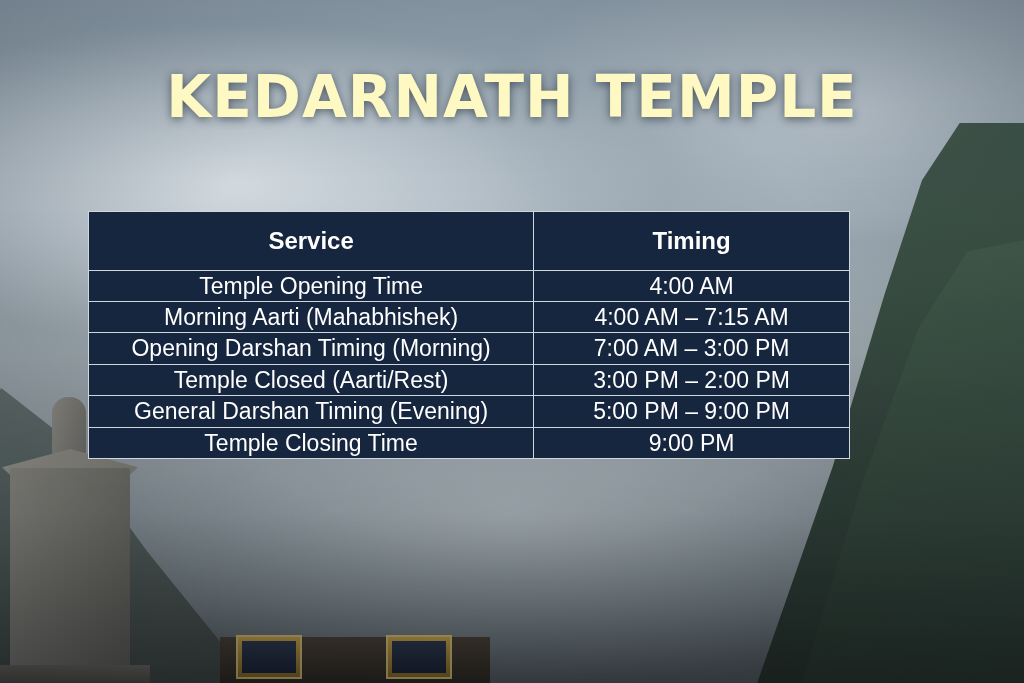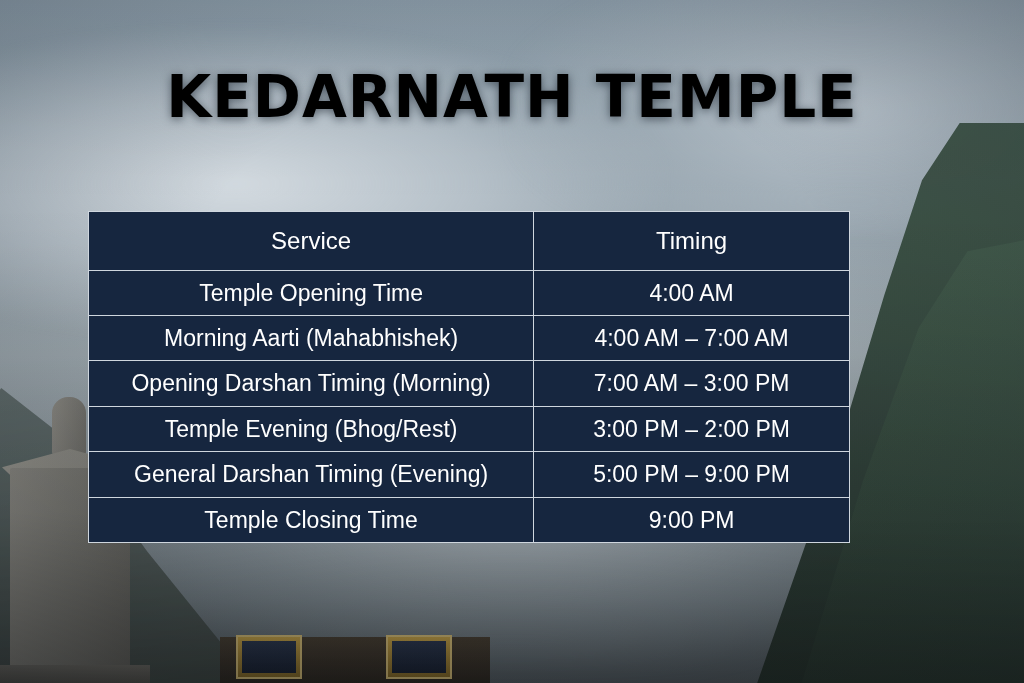--- a/index.html
+++ b/index.html
@@ -170,21 +170,21 @@
     position: absolute;
     inset: 0;
   }
 
   .title {
     position: absolute;
     top: 26px;
     left: 0;
     right: 0;
     text-align: center;
-    color: #000000;
+    color: #fef9c3;
     font-family: "DejaVu Sans", "Liberation Sans", sans-serif;
     font-weight: 700;
     font-size: 58px;
     line-height: 1.12;
     letter-spacing: 1px;
     text-shadow: 0 2px 10px rgba(10,18,30,0.55);
   }
   .title .line {
     display: block;
   }
@@ -202,26 +202,26 @@
     background: #16263f;
     table-layout: fixed;
   }
   table.timings th,
   table.timings td {
     border: 1px solid #cfd6de;
     color: #ffffff;
     text-align: center;
     font-size: 23px;
     font-weight: 400;
-    padding: 9px 8px;
+    padding: 2px 8px;
     line-height: 1.15;
     background: #16263f;
   }
   table.timings th {
-    font-weight: 400;
+    font-weight: 700;
     font-size: 24px;
     padding: 15px 8px;
     background: #16263f;
   }
   table.timings col.c1 { width: 58.5%; }
   table.timings col.c2 { width: 41.5%; }
 </style>
 </head>
 <body>
 
@@ -270,28 +270,28 @@
             <th>Timing</th>
           </tr>
         </thead>
         <tbody>
           <tr>
             <td>Temple Opening Time</td>
             <td>4:00 AM</td>
           </tr>
           <tr>
             <td>Morning Aarti (Mahabhishek)</td>
-            <td>4:00 AM – 7:00 AM</td>
+            <td>4:00 AM – 7:15 AM</td>
           </tr>
           <tr>
             <td>Opening Darshan Timing (Morning)</td>
             <td>7:00 AM – 3:00 PM</td>
           </tr>
           <tr>
-            <td>Temple Evening (Bhog/Rest)</td>
+            <td>Temple Closed (Aarti/Rest)</td>
             <td>3:00 PM – 2:00 PM</td>
           </tr>
           <tr>
             <td>General Darshan Timing (Evening)</td>
             <td>5:00 PM – 9:00 PM</td>
           </tr>
           <tr>
             <td>Temple Closing Time</td>
             <td>9:00 PM</td>
           </tr>

